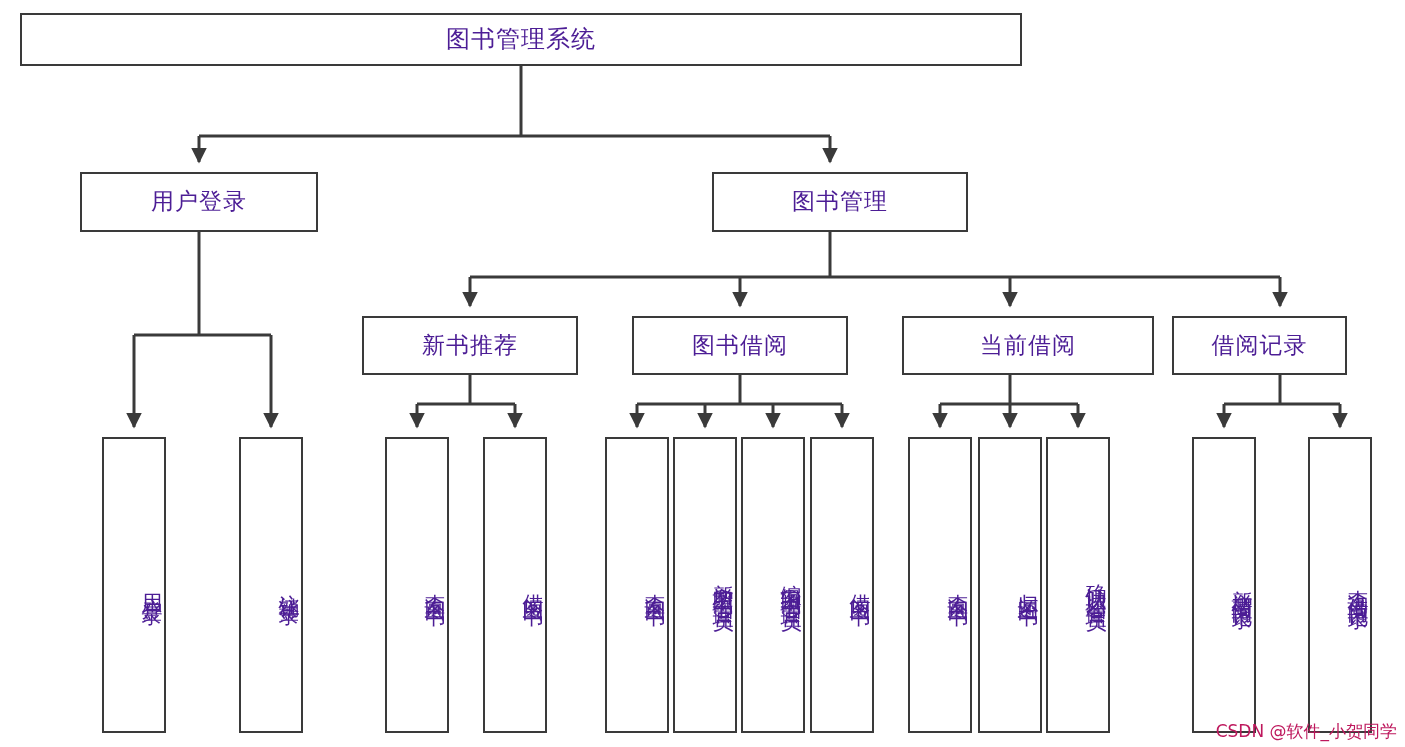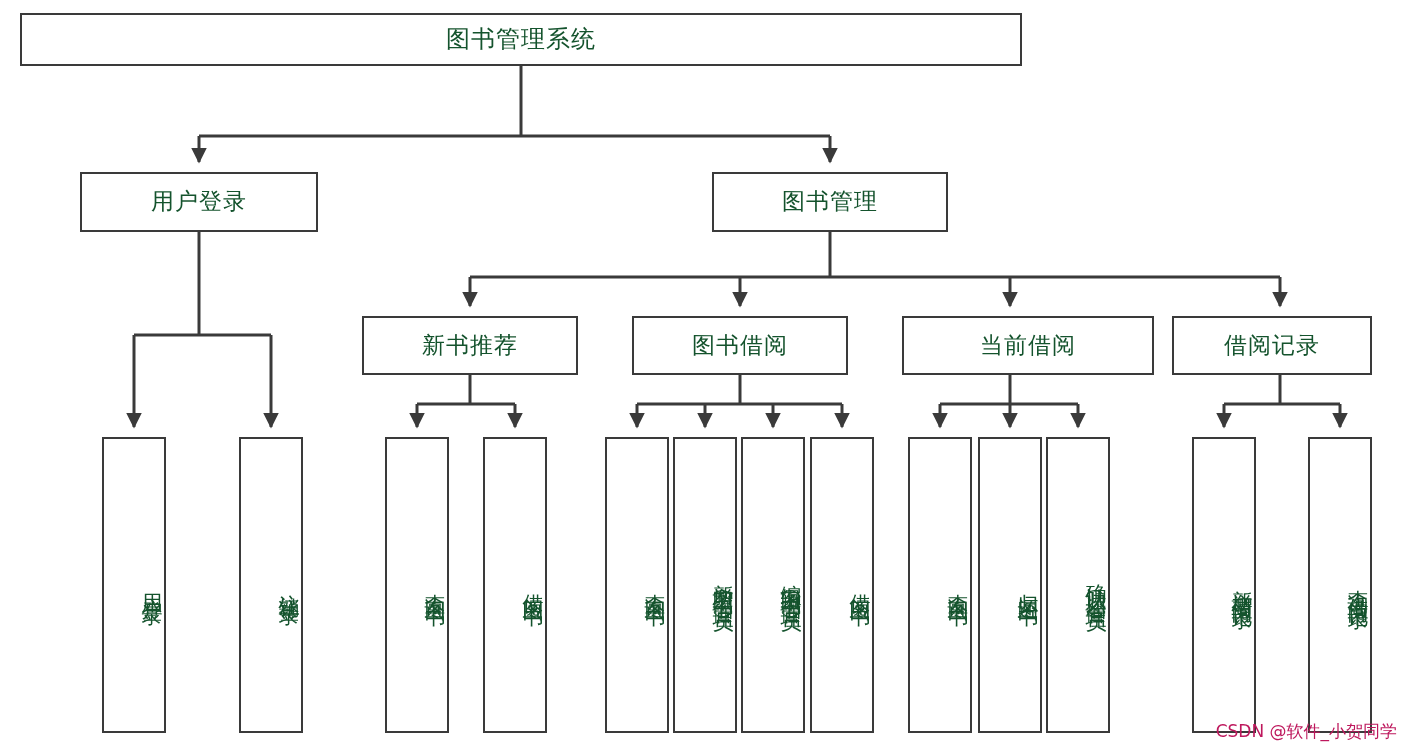--- a/index.html
+++ b/index.html
@@ -21,21 +21,21 @@
     pointer-events:none;
   }
   .node{
     position:absolute;
     box-sizing:border-box;
     background:#ffffff;
     border:2.5px solid #3a3a3a;
     display:flex;
     align-items:center;
     justify-content:center;
-    color:#14532d;
+    color:#4c1d95;
     z-index:2;
   }
   .node.h{
     
     font-size:23px;
     letter-spacing:1px;
     line-height:1.2;
   }
   .node.root{
     font-size:24px;
@@ -127,34 +127,34 @@
     </g>
   </svg>
 
   <div class="node h root" style="left:20px;top:13px;width:1002px;height:53px;">
     <span class="lbl">图书管理系统</span>
   </div>
 
   <div class="node h" style="left:80px;top:172px;width:238px;height:60px;">
     <span class="lbl">用户登录</span>
   </div>
-  <div class="node h" style="left:712px;top:172px;width:236px;height:60px;">
+  <div class="node h" style="left:712px;top:172px;width:256px;height:60px;">
     <span class="lbl">图书管理</span>
   </div>
 
   <div class="node h" style="left:362px;top:316px;width:216px;height:59px;">
     <span class="lbl">新书推荐</span>
   </div>
   <div class="node h" style="left:632px;top:316px;width:216px;height:59px;">
     <span class="lbl">图书借阅</span>
   </div>
   <div class="node h" style="left:902px;top:316px;width:252px;height:59px;">
     <span class="lbl">当前借阅</span>
   </div>
-  <div class="node h" style="left:1172px;top:316px;width:200px;height:59px;">
+  <div class="node h" style="left:1172px;top:316px;width:175px;height:59px;">
     <span class="lbl">借阅记录</span>
   </div>
 
   <div class="node v" style="left:102px;top:437px;width:64px;height:296px;">
     <span class="lbl">用户登录</span>
   </div>
   <div class="node v" style="left:239px;top:437px;width:64px;height:296px;">
     <span class="lbl">注销登录</span>
   </div>
 

